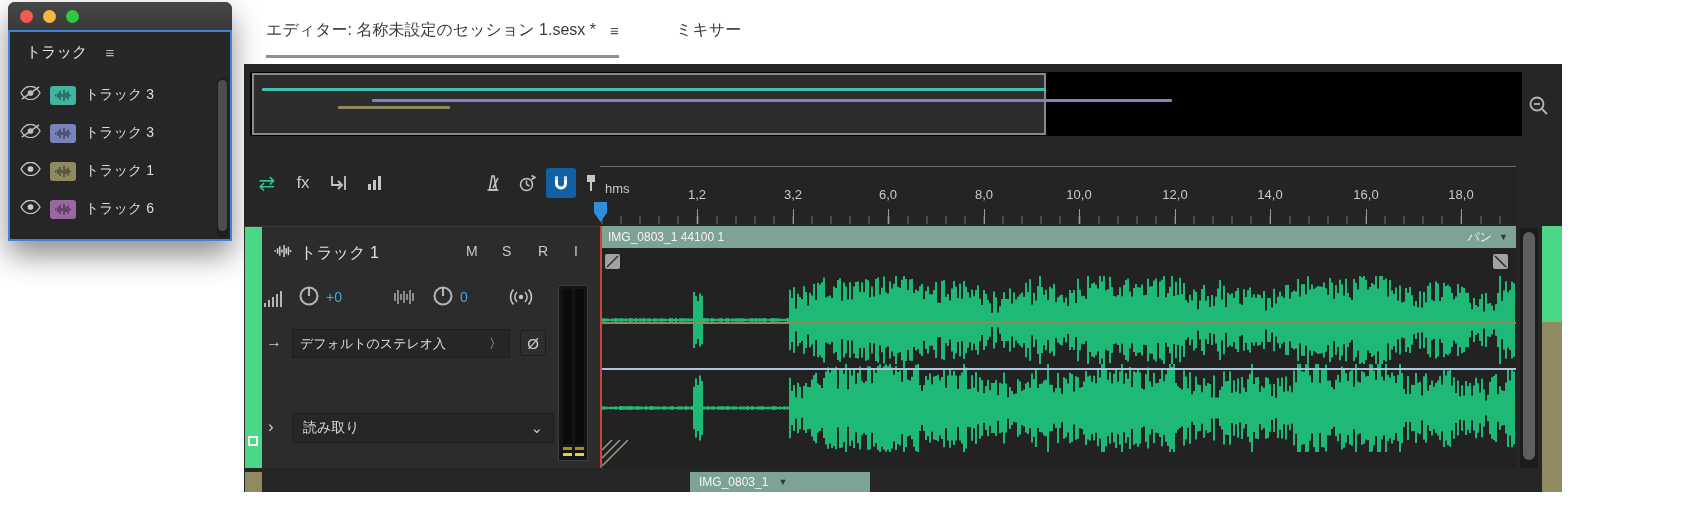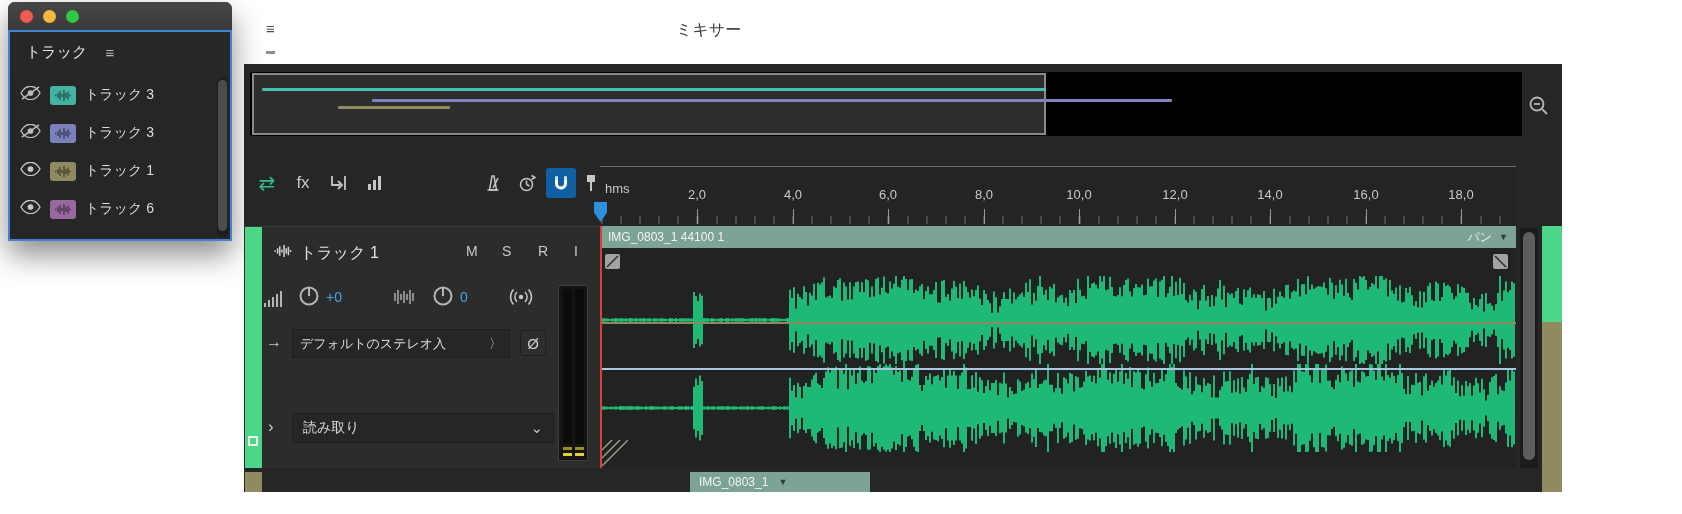--- a/index.html
+++ b/index.html
@@ -178,20 +178,21 @@
           <span class="tname">トラック 6</span>
         </div>
         <div class="tl-scroll">
             <div class="thumb"></div>
           </div>
       </div>
     </div>
   </section>
 
   <div class="tab tab-editor">
+    <span>エディター: 名称未設定のセッション 1.sesx *</span>
     <span class="tmenu">≡</span>
   </div>
   <div class="tab" style="left:676px">
     <span>ミキサー</span>
   </div>
 
   <main class="editor">
 
     <div class="navigator">
       <div class="navbox"></div>
@@ -252,25 +253,25 @@
         <svg width="14" height="20" viewBox="0 0 14 20">
           <rect x="3" y="2" width="8" height="7" fill="#c6c6c6"></rect>
           <line x1="7" y1="9" x2="7" y2="18" stroke="#c6c6c6" stroke-width="2"></line>
         </svg>
       </div>
 
     <div class="ruler">
       <span class="unit">hms</span>
       <div class="minors"></div>
       <span class="tick" style="left:97px">
-          <b>2,0</b>
+          <b>1,2</b>
           <i></i>
         </span>
       <span class="tick" style="left:193px">
-          <b>4,0</b>
+          <b>3,2</b>
           <i></i>
         </span>
       <span class="tick" style="left:288px">
           <b>6,0</b>
           <i></i>
         </span>
       <span class="tick" style="left:384px">
           <b>8,0</b>
           <i></i>
         </span>

